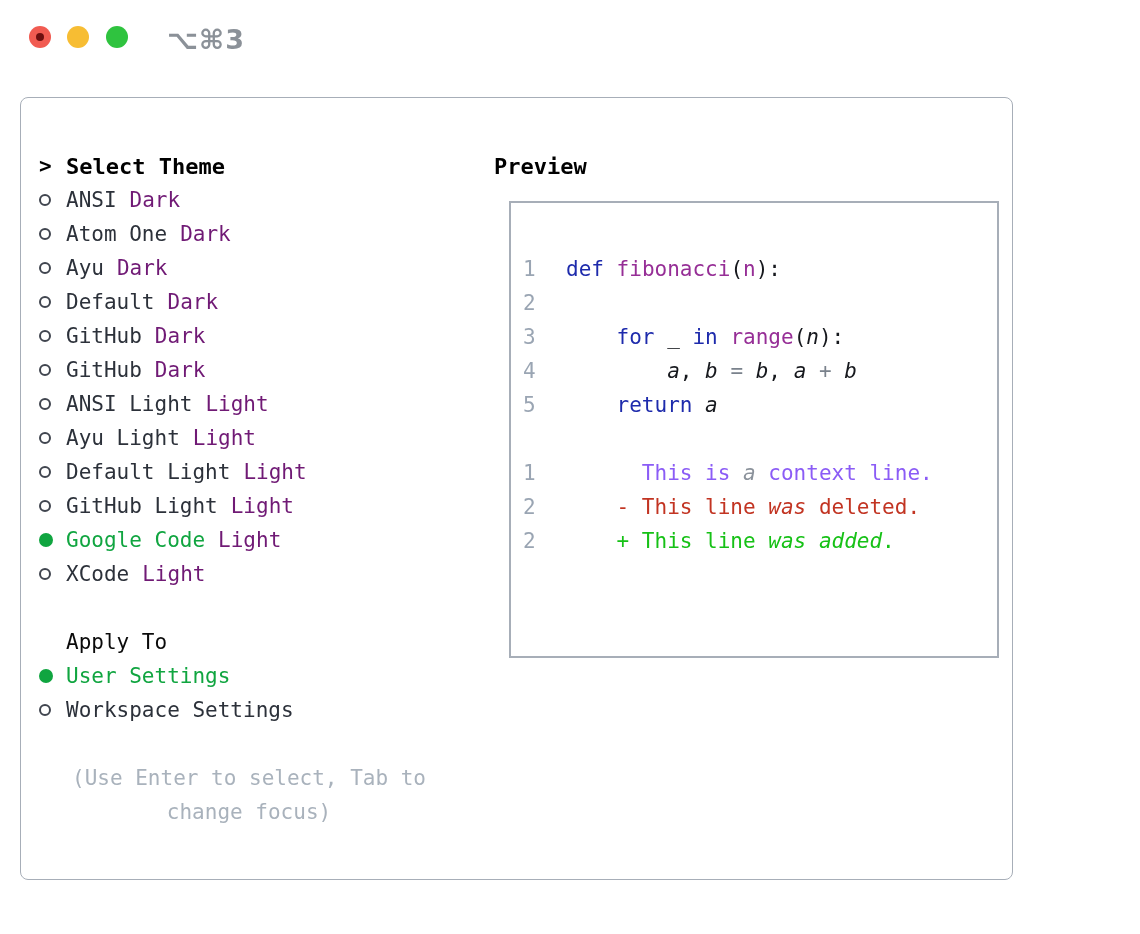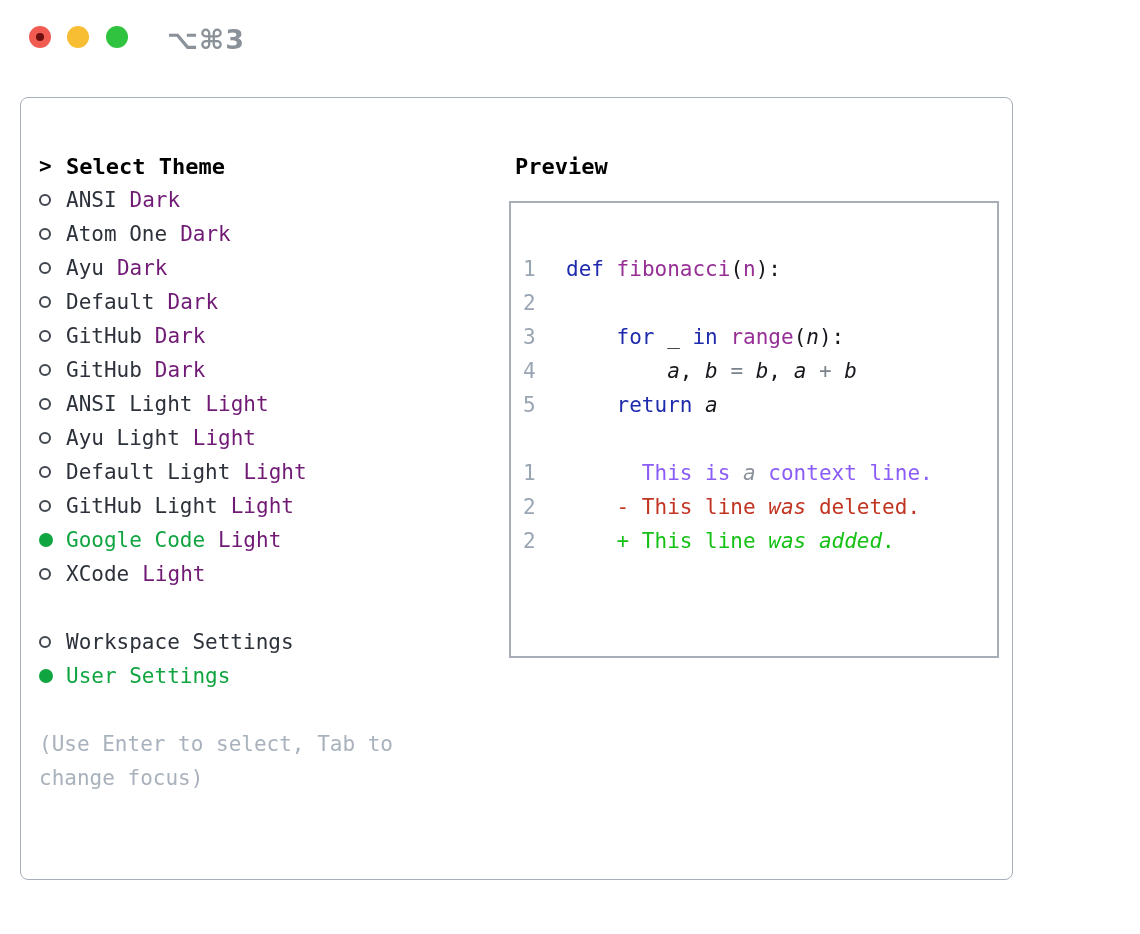--- a/index.html
+++ b/index.html
@@ -104,32 +104,32 @@
   .section-title {
     color: #0a0a0a;
     font-weight: 500;
   }
   .help {
     margin-top: 0;
     width: 420px;
     color: #a9b2bc;
     font-size: 21px;
     line-height: 34px;
+    text-align: center;
   }
   
   .preview-title {
     position: absolute;
     left: 473px; top: 51px;
     height: 34px;
     display: flex;
     align-items: center;
     font-weight: 700;
     color: #000000;
     font-size: 22px;
-    margin-left: 21px;
   }
   .preview-pane {
     position: absolute;
     left: 488px; top: 103px;
     width: 474px; height: 404px;
     border: 2px solid #a7aeb8;
     background: #ffffff;
     padding: 49px 0 0 12px;
     box-sizing: content-box;
     overflow: hidden;
@@ -266,33 +266,37 @@
             <span class="marker">
               <span class="dot"></span>
             </span>
             <span class="tname">XCode</span>
             <span class="tvariant">Light</span>
           </div>
         </div>
 
       <div class="spacer"></div>
 
+      <div class="row">
+        <span class="marker"></span>
+        <span class="section-title">Apply To</span>
+      </div>
 
       <div id="apply-list">
+          <div class="row selected">
+            <span class="marker">
+              <span class="dot selected"></span>
+            </span>
+            <span class="tname">User Settings</span>
+          </div>
           <div class="row">
             <span class="marker">
               <span class="dot"></span>
             </span>
             <span class="tname">Workspace Settings</span>
-          </div>
-          <div class="row selected">
-            <span class="marker">
-              <span class="dot selected"></span>
-            </span>
-            <span class="tname">User Settings</span>
           </div>
         </div>
 
       <div class="spacer"></div>
 
       <div class="help">(Use Enter to select, Tab to change focus)</div>
     </div>
 
     <div class="preview-title">Preview</div>
 

